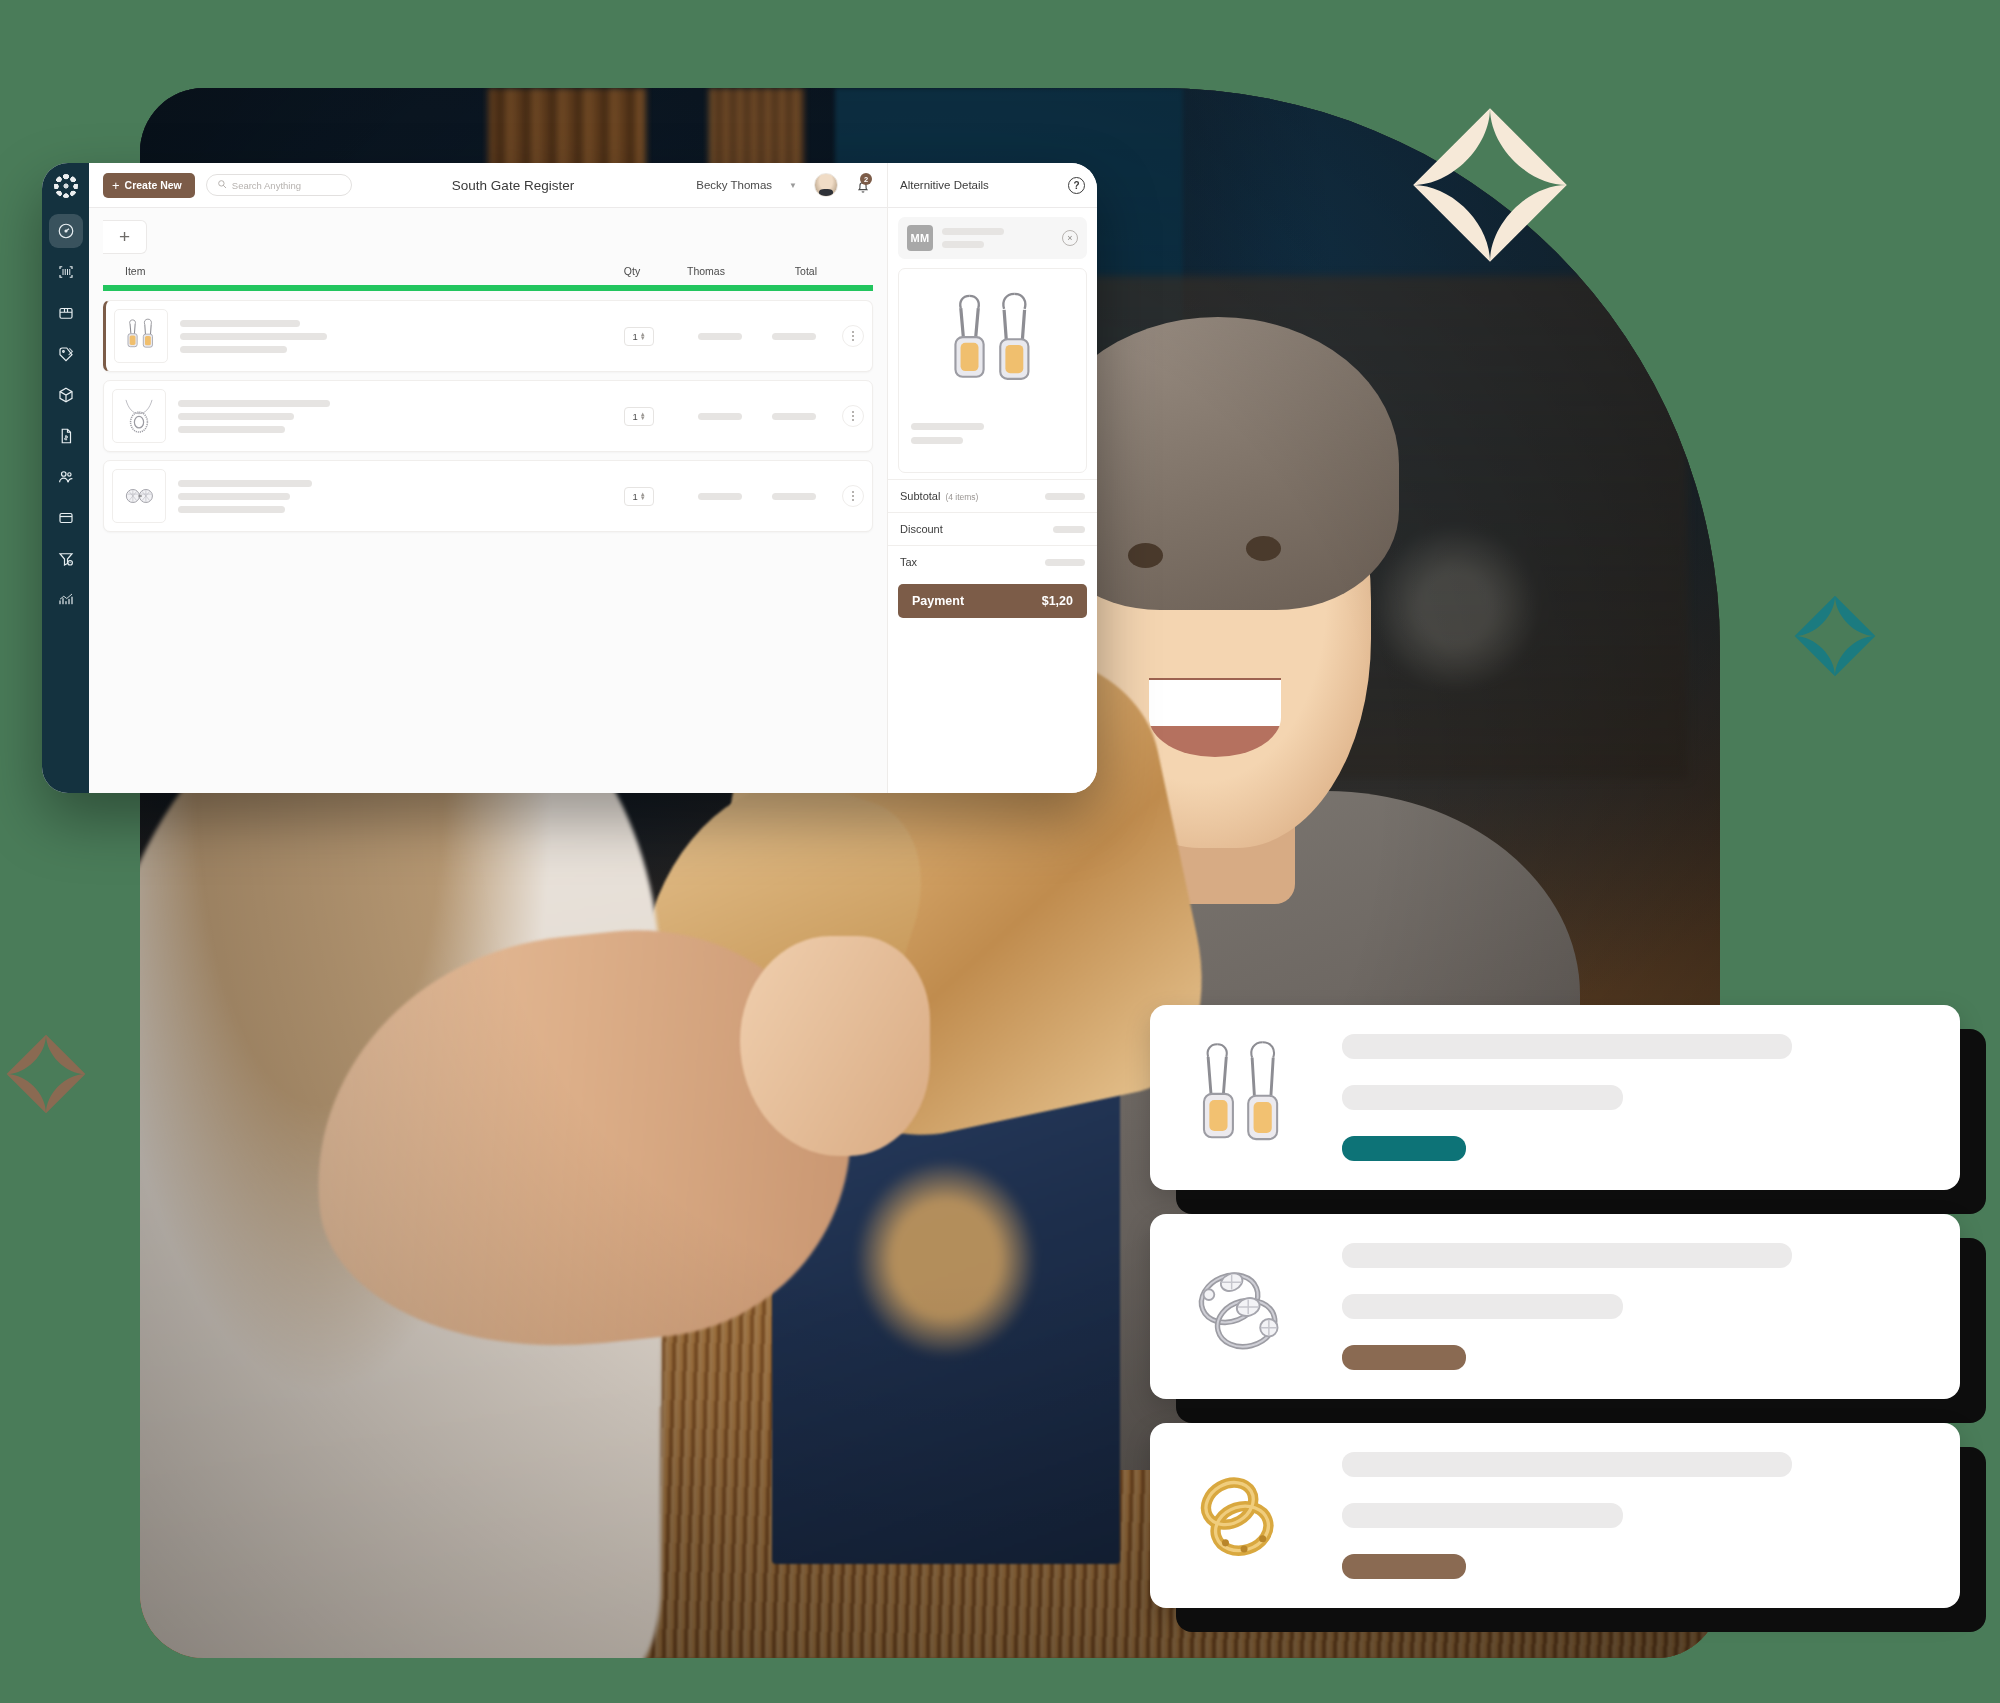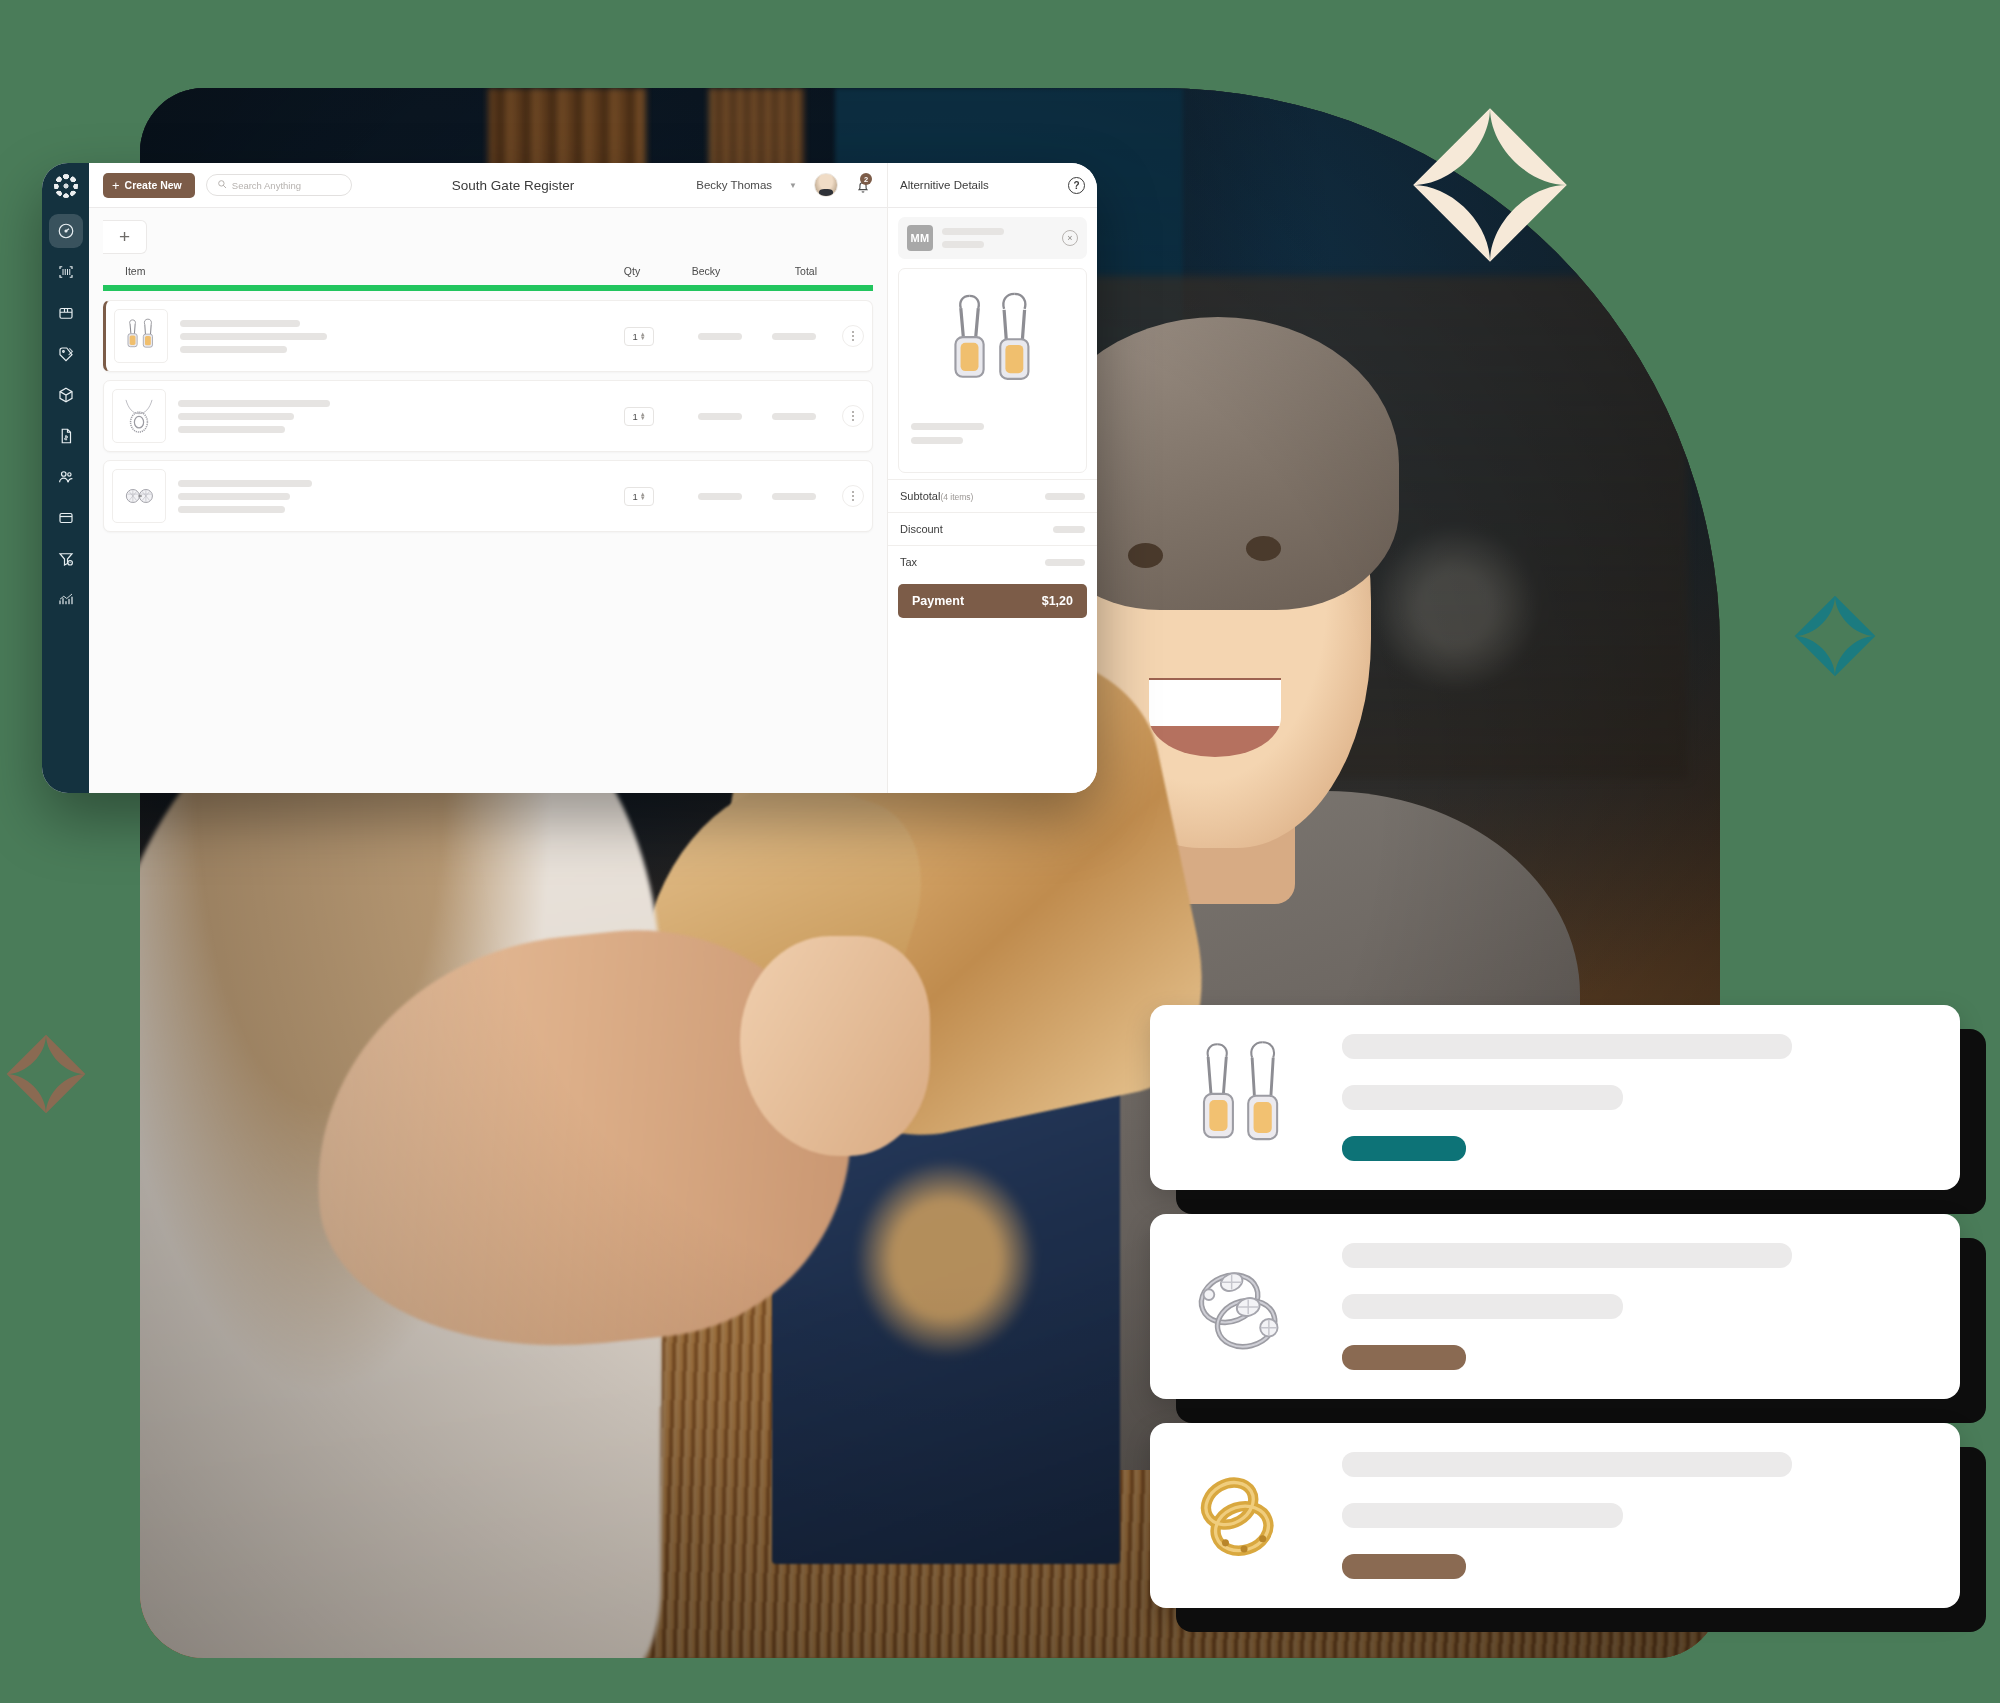--- a/index.html
+++ b/index.html
@@ -347,21 +347,21 @@
     border-radius: 7px; flex: 0 0 205px; display: flex; flex-direction: column;
     align-items: center; padding-top: 12px;
   }
   .tx-preview svg { width: 128px; height: 128px; }
   .tx-preview-lines { width: 100%; padding: 10px 12px 0 12px; display: flex; flex-direction: column; gap: 7px; }
   .tx-totals { margin-top: 6px; }
   .tot-row {
     display: flex; align-items: center; justify-content: space-between;
     padding: 10px 12px; border-top: 1px solid #f0eeec; font-size: 11px; color: #3c3c3c;
   }
-  .tot-label { display: flex; align-items: baseline; }
+  .tot-label { display: flex; align-items: baseline; gap: 5px; }
   .tot-note { font-size: 8.5px; color: #9a9693; }
   .tot-sk { width: 40px; height: 7px; background: #e6e4e2; border-radius: 4px; }
   .pay-btn {
     margin: 6px 10px 0 10px; height: 34px; background: #7c5c48; color: #fff;
     border-radius: 5px; display: flex; align-items: center; justify-content: space-between;
     padding: 0 14px; font-size: 12.5px; font-weight: 700; cursor: pointer;
   }
 
   
   .card-stack { position: absolute; left: 1150px; top: 1005px; width: 810px; }
@@ -551,21 +551,21 @@
           </div>
         </div>
 
         <div class="scan-row">
           <div class="scan-add">+</div>
         </div>
 
         <div class="tbl-head">
           <div class="th-item">Item</div>
           <div class="th-qty">Qty</div>
-          <div class="th-price">Becky</div>
+          <div class="th-price">Thomas</div>
           <div class="th-total">Total</div>
           <div class="th-pad"></div>
         </div>
 
         <div class="cart-list">
 
           <div class="cart-row selected">
             <div class="thumb">
               <svg viewBox="0 0 60 60">
                 <g stroke="#8d8d93" fill="none" stroke-width="1.1">

